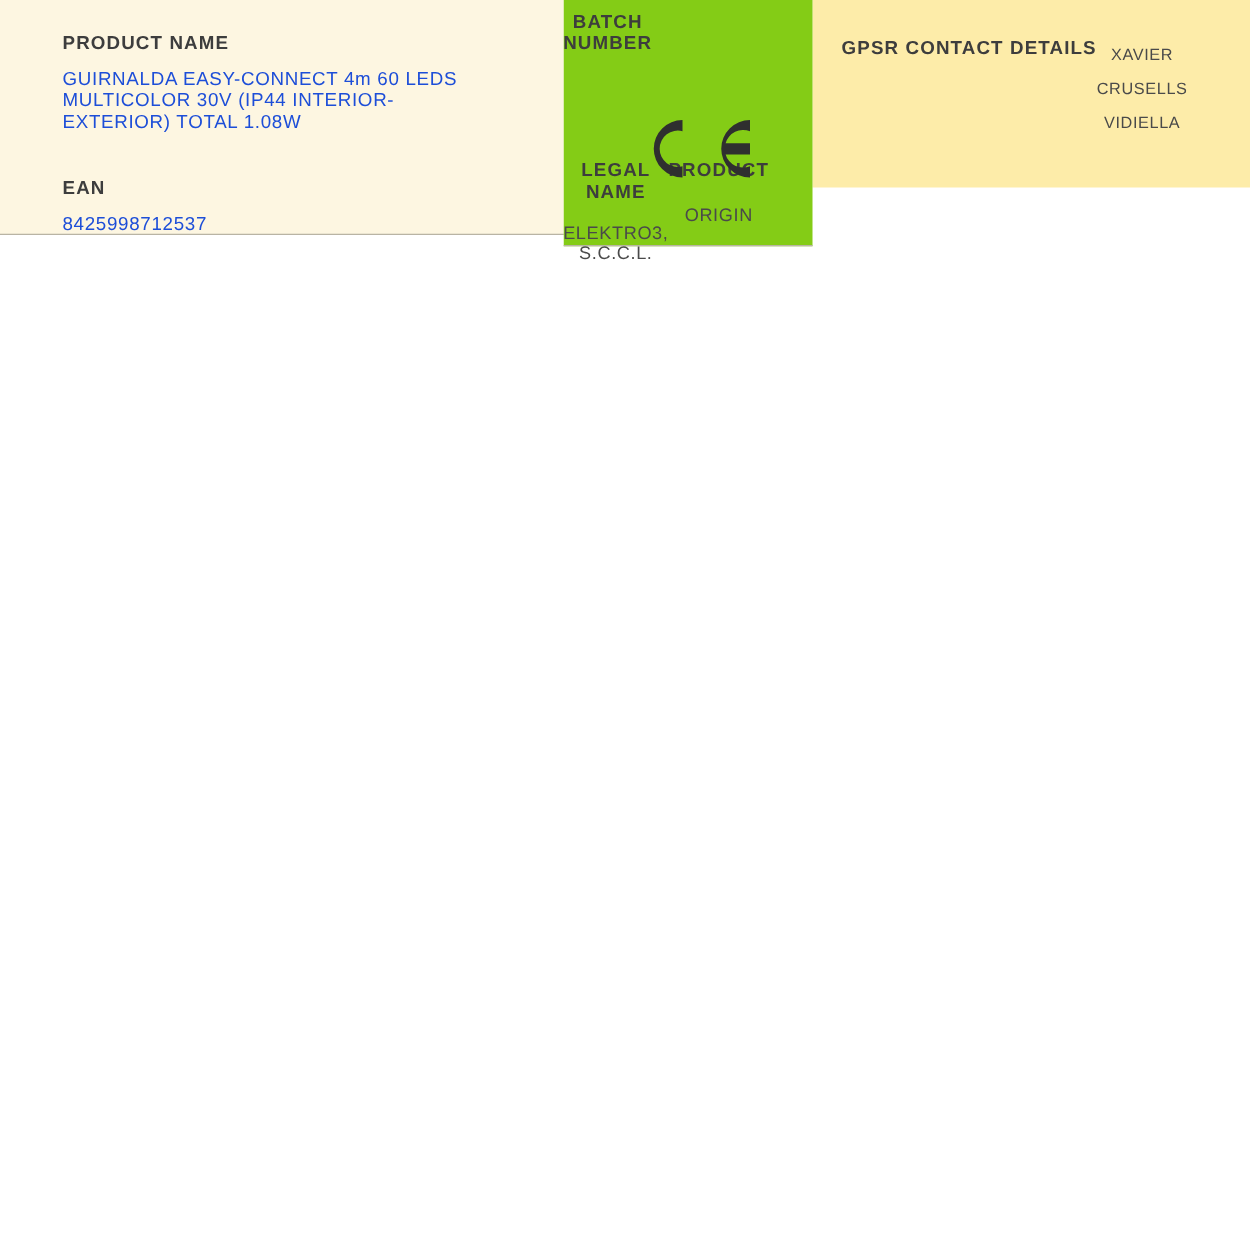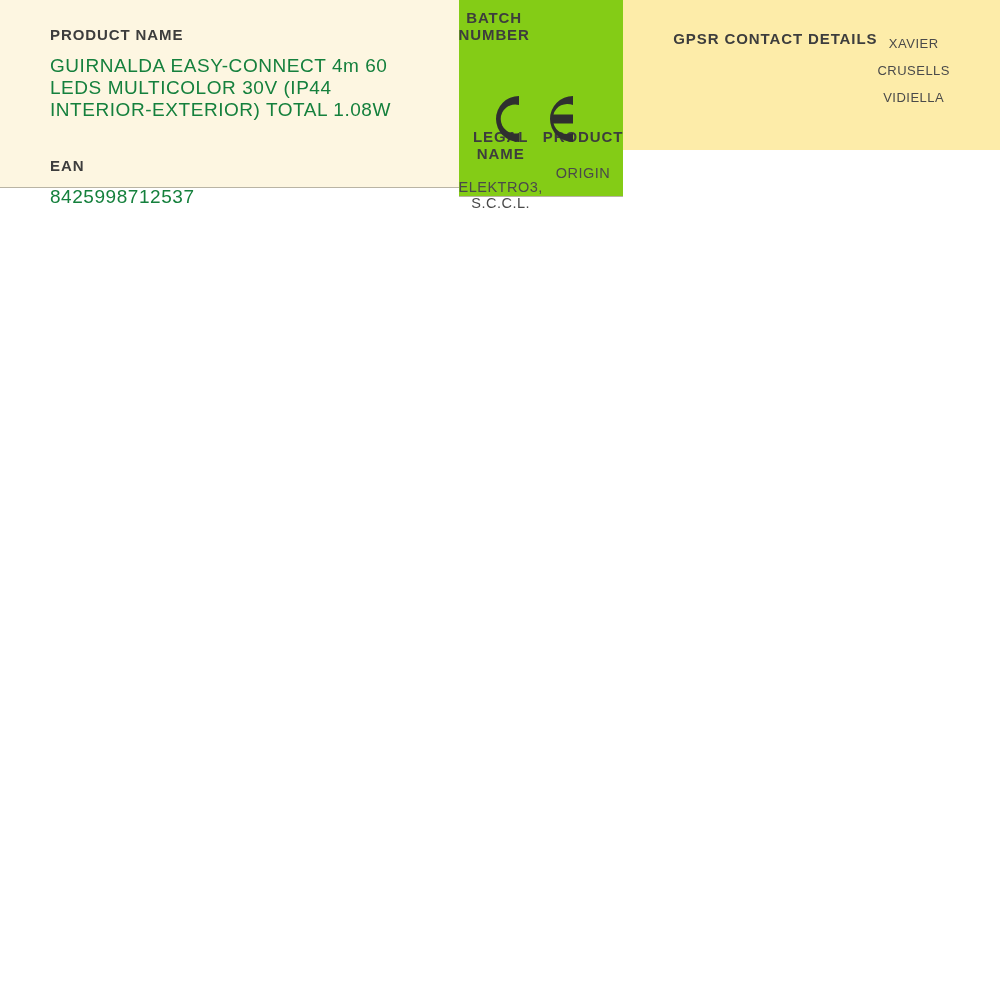--- a/index.html
+++ b/index.html
@@ -33,23 +33,23 @@
     border-bottom: 1px solid #b9b4a4;
   }
   .field-label {
     font-size: 15px;
     font-weight: bold;
     letter-spacing: 0.9px;
     color: #3d3d3d;
     margin: 0 0 12px 0;
   }
   .field-value {
-    font-size: 19px;
+    font-size: 15px;
     letter-spacing: 0.55px;
-    color: #15803d;
+    color: #1d4ed8;
     margin: 0;
   }
   .gap-lg { height: 36px; }
 
   
   .image-area {
     flex: 1 1 auto;
     background: #ffffff;
     border-bottom: 1px solid #b9b4a4;
   }
@@ -90,21 +90,21 @@
     top: 88px;
     width: 92px;
     height: 62px;
   }
 
   
   .footer {
     background: #fdeca9;
     box-sizing: border-box;
     height: 150px;
-    padding: 30px 50px 0 50px;
+    padding: 30px 50px 0 23px;
     display: flex;
     justify-content: space-between;
     align-items: flex-start;
   }
   .footer-label {
     font-size: 15px;
     font-weight: bold;
     letter-spacing: 0.9px;
     color: #3d3d3d;
     white-space: nowrap;

